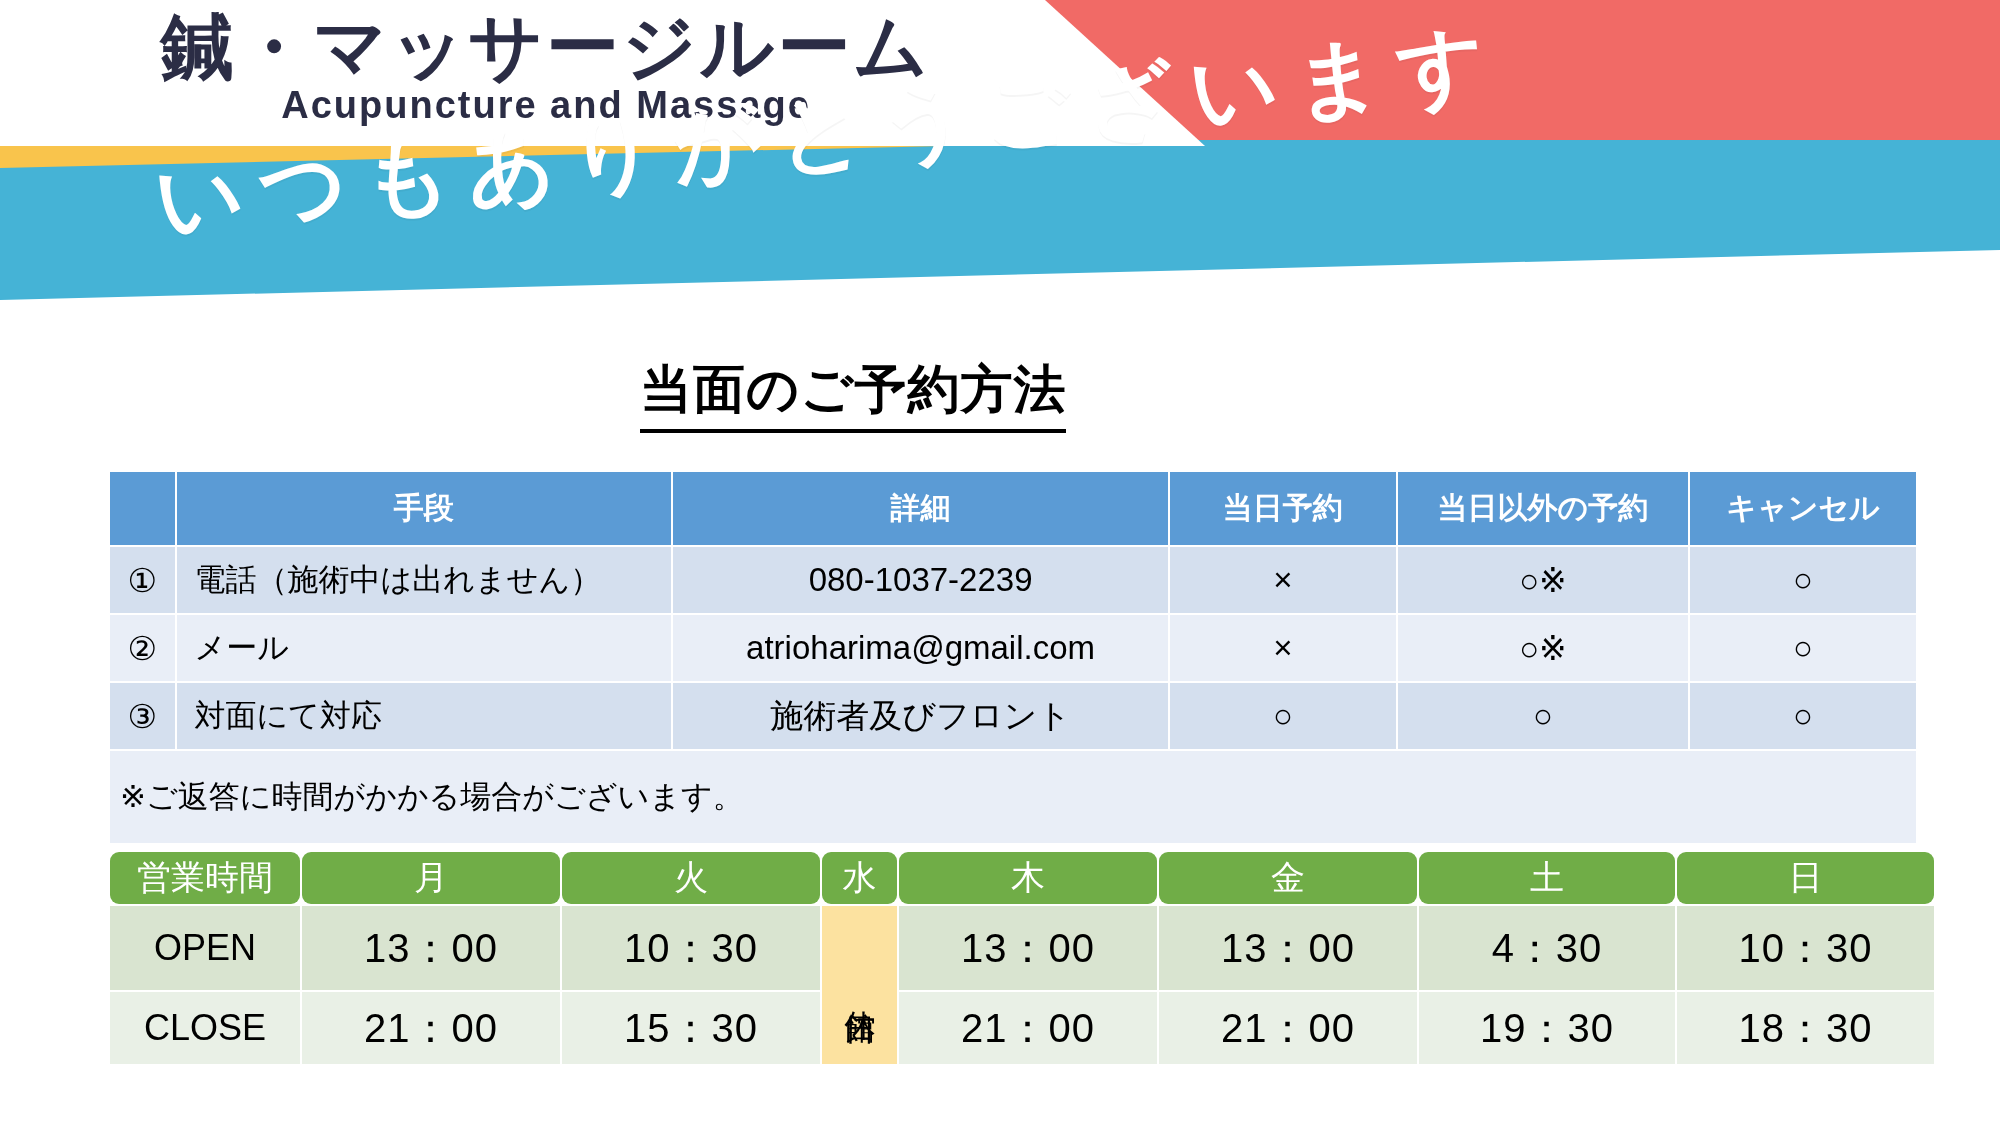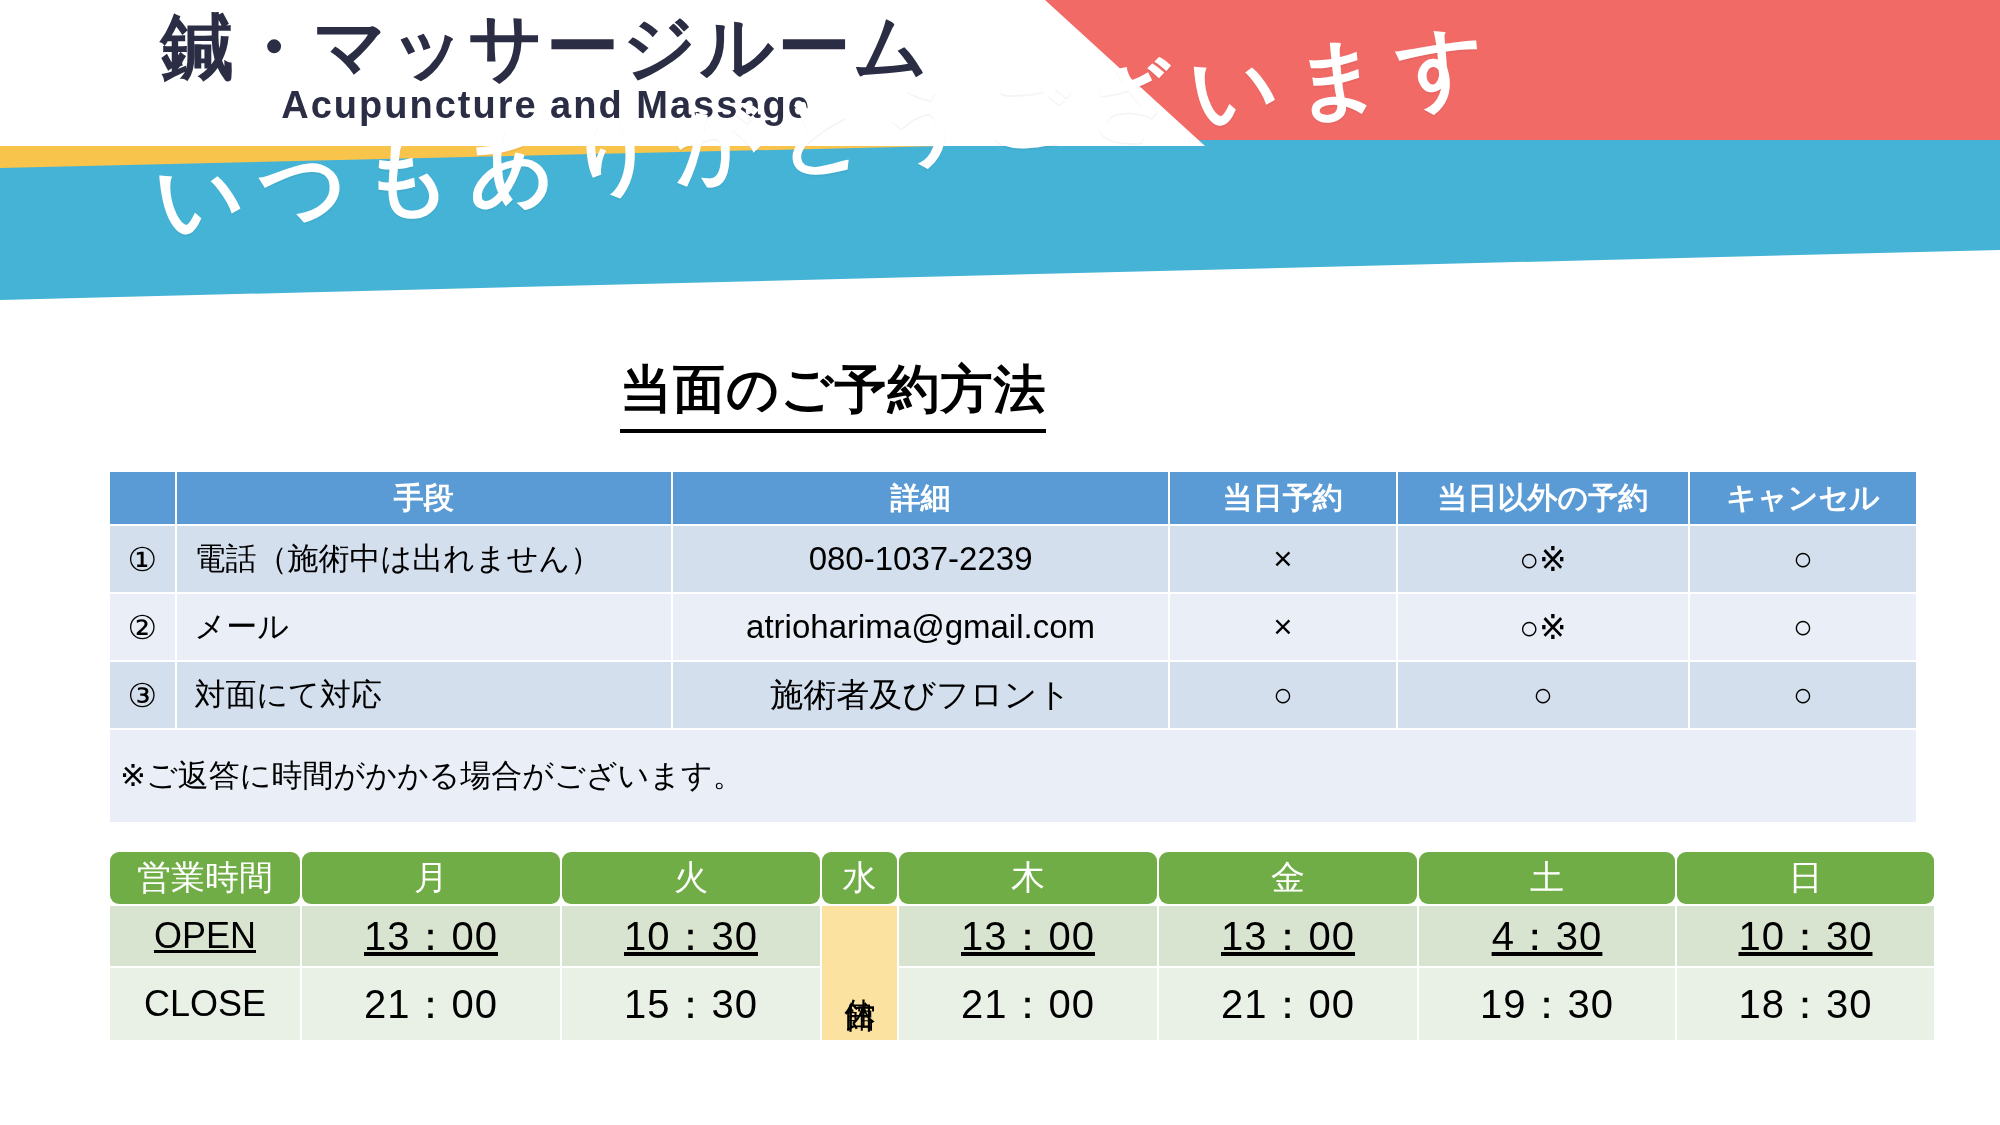--- a/index.html
+++ b/index.html
@@ -93,20 +93,21 @@
     gap: 46px;
     white-space: nowrap;
   }
   .section-title {
     font-size: 52px;
     font-weight: 700;
     color: #000000;
     letter-spacing: 1px;
     border-bottom: 4px solid #000000;
     padding-bottom: 4px;
+    margin-left: 20px;
   }
   .section-note {
     font-size: 31px;
     font-weight: 400;
     color: #000000;
     letter-spacing: 0px;
   }
 
   
   table {
@@ -129,21 +130,21 @@
     text-align: center;
     vertical-align: middle;
     font-size: 31px;
     color: #000000;
   }
   #booking-table thead th {
     background: #5b9bd5;
     color: #ffffff;
     font-weight: 700;
     font-size: 30px;
-    height: 52px;
+    height: 73px;
   }
   #booking-table thead th.blank-head { background: #5b9bd5; }
   #booking-table tbody tr.row-odd td { background: #d4dfee; }
   #booking-table tbody tr.row-even td { background: #e9eef7; }
   #booking-table td.cell-num { font-size: 33px; }
   #booking-table td.cell-means {
     text-align: left;
     padding-left: 18px;
     font-size: 31px;
   }
@@ -172,21 +173,21 @@
     color: #000000;
   }
   #hours-table thead th {
     background: #70ad47;
     color: #ffffff;
     font-weight: 400;
     font-size: 34px;
     height: 52px;
     border-radius: 9px;
   }
-  #hours-table tbody tr.open-row td { background: #d9e4d0; height: 60px; text-decoration: underline; }
+  #hours-table tbody tr.open-row td { background: #d9e4d0; height: 84px; }
   #hours-table tbody tr.close-row td { background: #e9f0e6; height: 72px; }
   #hours-table td.label-cell { font-size: 36px; }
   #hours-table td.time-cell { font-size: 40px; letter-spacing: 1px; }
   #hours-table td.closed-cell {
     background: #fce2a0 !important;
     font-size: 31px;
     line-height: 1.16;
     padding: 4px 0;
   }
   .vert-text {

